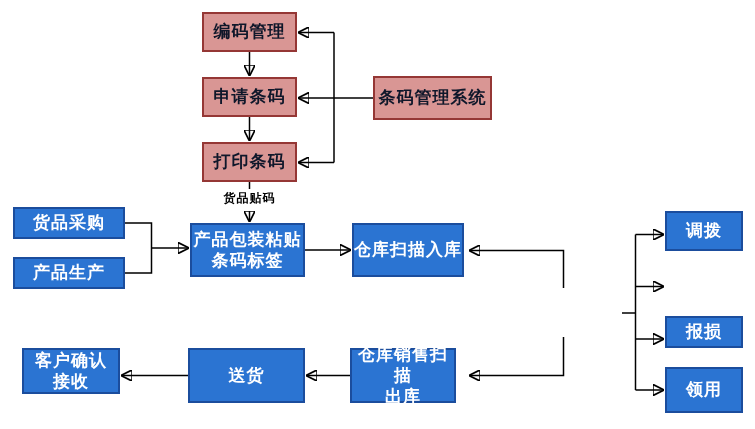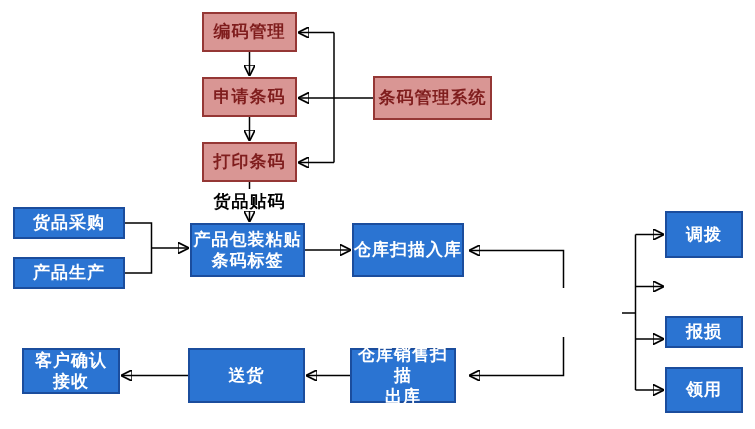--- a/index.html
+++ b/index.html
@@ -29,32 +29,32 @@
     text-align: center;
     font-weight: bold;
     font-size: 17px;
     line-height: 1.25;
     white-space: pre-line;
     letter-spacing: 1px;
   }
   .pink {
     background: #d99694;
     border: 2px solid #953735;
-    color: #7f1d1d;
+    color: #0f172a;
   }
   .blue {
     background: #2b74d2;
     border: 2px solid #1b4d9d;
     color: #ffffff;
   }
   .floating-label {
     position: absolute;
     color: #000000;
     font-weight: bold;
-    font-size: 17px;
+    font-size: 12px;
     text-align: center;
     letter-spacing: 1px;
     white-space: nowrap;
   }
   svg path, svg line {
     stroke: #000000;
     stroke-width: 1.5;
     fill: none;
   }
 </style>
@@ -112,21 +112,21 @@
   <div class="node blue" style="left:13px; top:207px; width:112px; height:32px;">货品采购</div>
 
   <div class="node blue" style="left:13px; top:257px; width:112px; height:32px;">产品生产</div>
 
   <div class="node blue" style="left:190px; top:223px; width:115px; height:54px;">产品包装粘贴
 条码标签</div>
 
   <div class="node blue" style="left:352px; top:223px; width:112px; height:54px;">仓库扫描入库</div>
 
 
-  <div class="node blue" style="left:665px; top:211px; width:78px; height:47px;text-align:center;">调拨</div>
+  <div class="node blue" style="left:665px; top:211px; width:78px; height:40px;text-align:center;">调拨</div>
 
 
   <div class="node blue" style="left:665px; top:316px; width:78px; height:32px;">报损</div>
 
   <div class="node blue" style="left:665px; top:367px; width:78px; height:46px;">领用</div>
 
   <div class="node blue" style="left:22px; top:348px; width:98px; height:46px;">客户确认
 接收</div>
 
   <div class="node blue" style="left:188px; top:348px; width:117px; height:55px;">送货</div>

